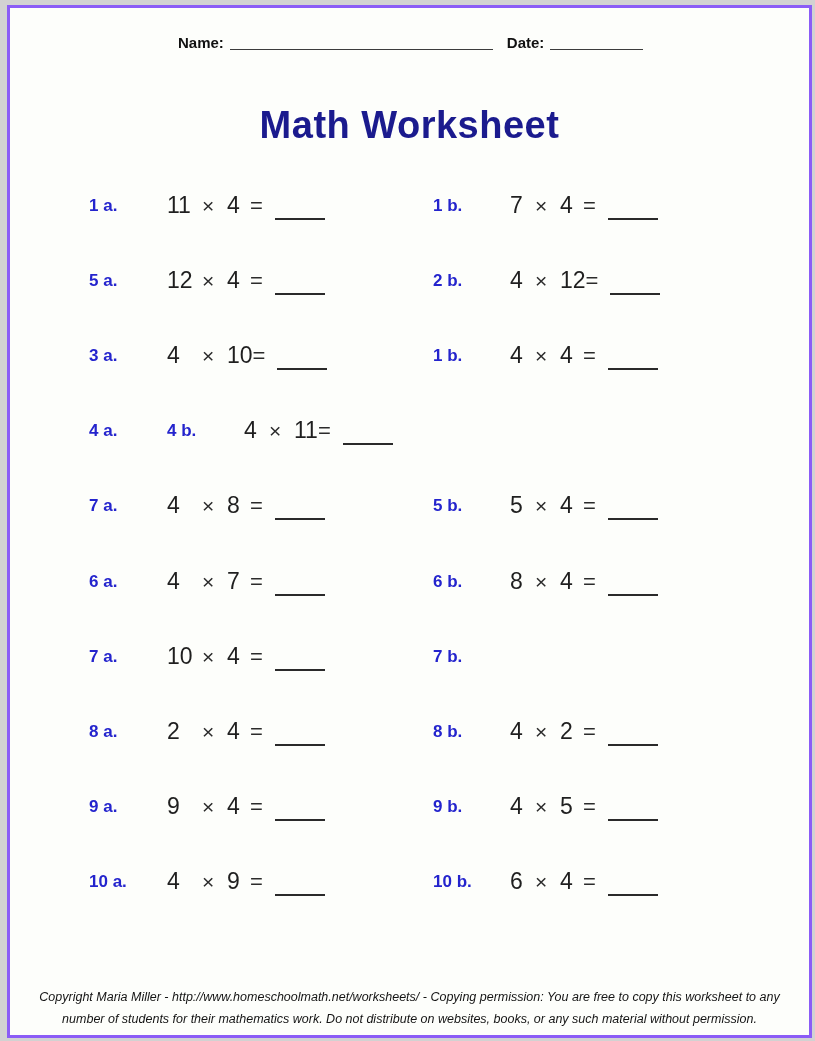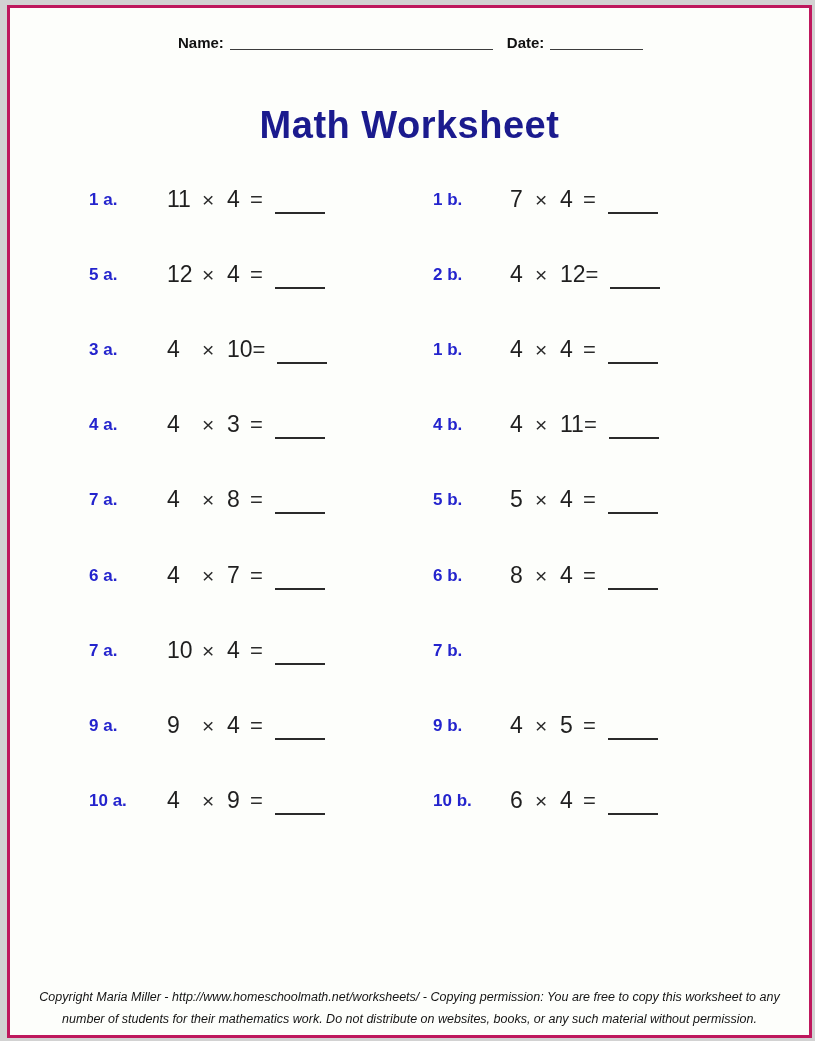--- a/index.html
+++ b/index.html
@@ -13,21 +13,21 @@
   body{
     position:relative;
     background:#d2d2d2;
     font-family:"Liberation Sans", sans-serif;
     overflow:hidden;
   }
   .sheet{
     position:absolute;
     left:7px; top:5px; right:3px; bottom:3px;
     background:#fdfefb;
-    border:3px solid #be185d;
+    border:3px solid #8b5cf6;
   }
   
   .hdr{
     position:absolute;
     top:26px; left:168px;
     font-size:15px;
     font-weight:bold;
     color:#111;
     white-space:nowrap;
   }
@@ -46,21 +46,21 @@
     top:96px; left:0; right:0;
     text-align:center;
     font-size:38px;
     font-weight:bold;
     color:var(--c-title);
     letter-spacing:.5px;
   }
   
   .problems{
     position:absolute;
-    top:154px; left:0; right:0;
+    top:160px; left:0; right:0;
   }
   .prow{
     height:75.2px;
     display:flex;
     align-items:center;
   }
   .plabel{
     display:inline-block;
     font-size:17px;
     font-weight:bold;
@@ -128,21 +128,20 @@
   </div>
       <div class="prow">
     <span class="plabel la">3 a.</span>
         <span class="expr ea"><span class="f1">4</span><span class="times">×</span><span class="f2">10</span><span class="eq">=</span><span class="blank"></span></span>
 
     <span class="plabel lb">1 b.</span>
         <span class="expr eb"><span class="f1">4</span><span class="times">×</span><span class="f2">4</span><span class="eq">=</span><span class="blank"></span></span>
   </div>
       <div class="prow">
     <span class="plabel la">4 a.</span>
-        <span class="expr ea"><span class="f1">4</span><span class="times">×</span><span class="f2">3</span><span class="eq">=</span><span class="blank"></span></span>
 
     <span class="plabel lb">4 b.</span>
         <span class="expr eb"><span class="f1">4</span><span class="times">×</span><span class="f2">11</span><span class="eq">=</span><span class="blank"></span></span>
   </div>
       <div class="prow">
     <span class="plabel la">7 a.</span>
         <span class="expr ea"><span class="f1">4</span><span class="times">×</span><span class="f2">8</span><span class="eq">=</span><span class="blank"></span></span>
 
     <span class="plabel lb">5 b.</span>
         <span class="expr eb"><span class="f1">5</span><span class="times">×</span><span class="f2">4</span><span class="eq">=</span><span class="blank"></span></span>
@@ -154,20 +153,27 @@
     <span class="plabel lb">6 b.</span>
         <span class="expr eb"><span class="f1">8</span><span class="times">×</span><span class="f2">4</span><span class="eq">=</span><span class="blank"></span></span>
   </div>
       <div class="prow">
     <span class="plabel la">7 a.</span>
         <span class="expr ea"><span class="f1">10</span><span class="times">×</span><span class="f2">4</span><span class="eq">=</span><span class="blank"></span></span>
 
     <span class="plabel lb">7 b.</span>
   </div>
       <div class="prow">
+    <span class="plabel la">8 a.</span>
+        <span class="expr ea"><span class="f1">2</span><span class="times">×</span><span class="f2">4</span><span class="eq">=</span><span class="blank"></span></span>
+
+    <span class="plabel lb">8 b.</span>
+        <span class="expr eb"><span class="f1">4</span><span class="times">×</span><span class="f2">2</span><span class="eq">=</span><span class="blank"></span></span>
+  </div>
+      <div class="prow">
     <span class="plabel la">9 a.</span>
         <span class="expr ea"><span class="f1">9</span><span class="times">×</span><span class="f2">4</span><span class="eq">=</span><span class="blank"></span></span>
 
     <span class="plabel lb">9 b.</span>
         <span class="expr eb"><span class="f1">4</span><span class="times">×</span><span class="f2">5</span><span class="eq">=</span><span class="blank"></span></span>
   </div>
       <div class="prow">
     <span class="plabel la">10 a.</span>
         <span class="expr ea"><span class="f1">4</span><span class="times">×</span><span class="f2">9</span><span class="eq">=</span><span class="blank"></span></span>
 

